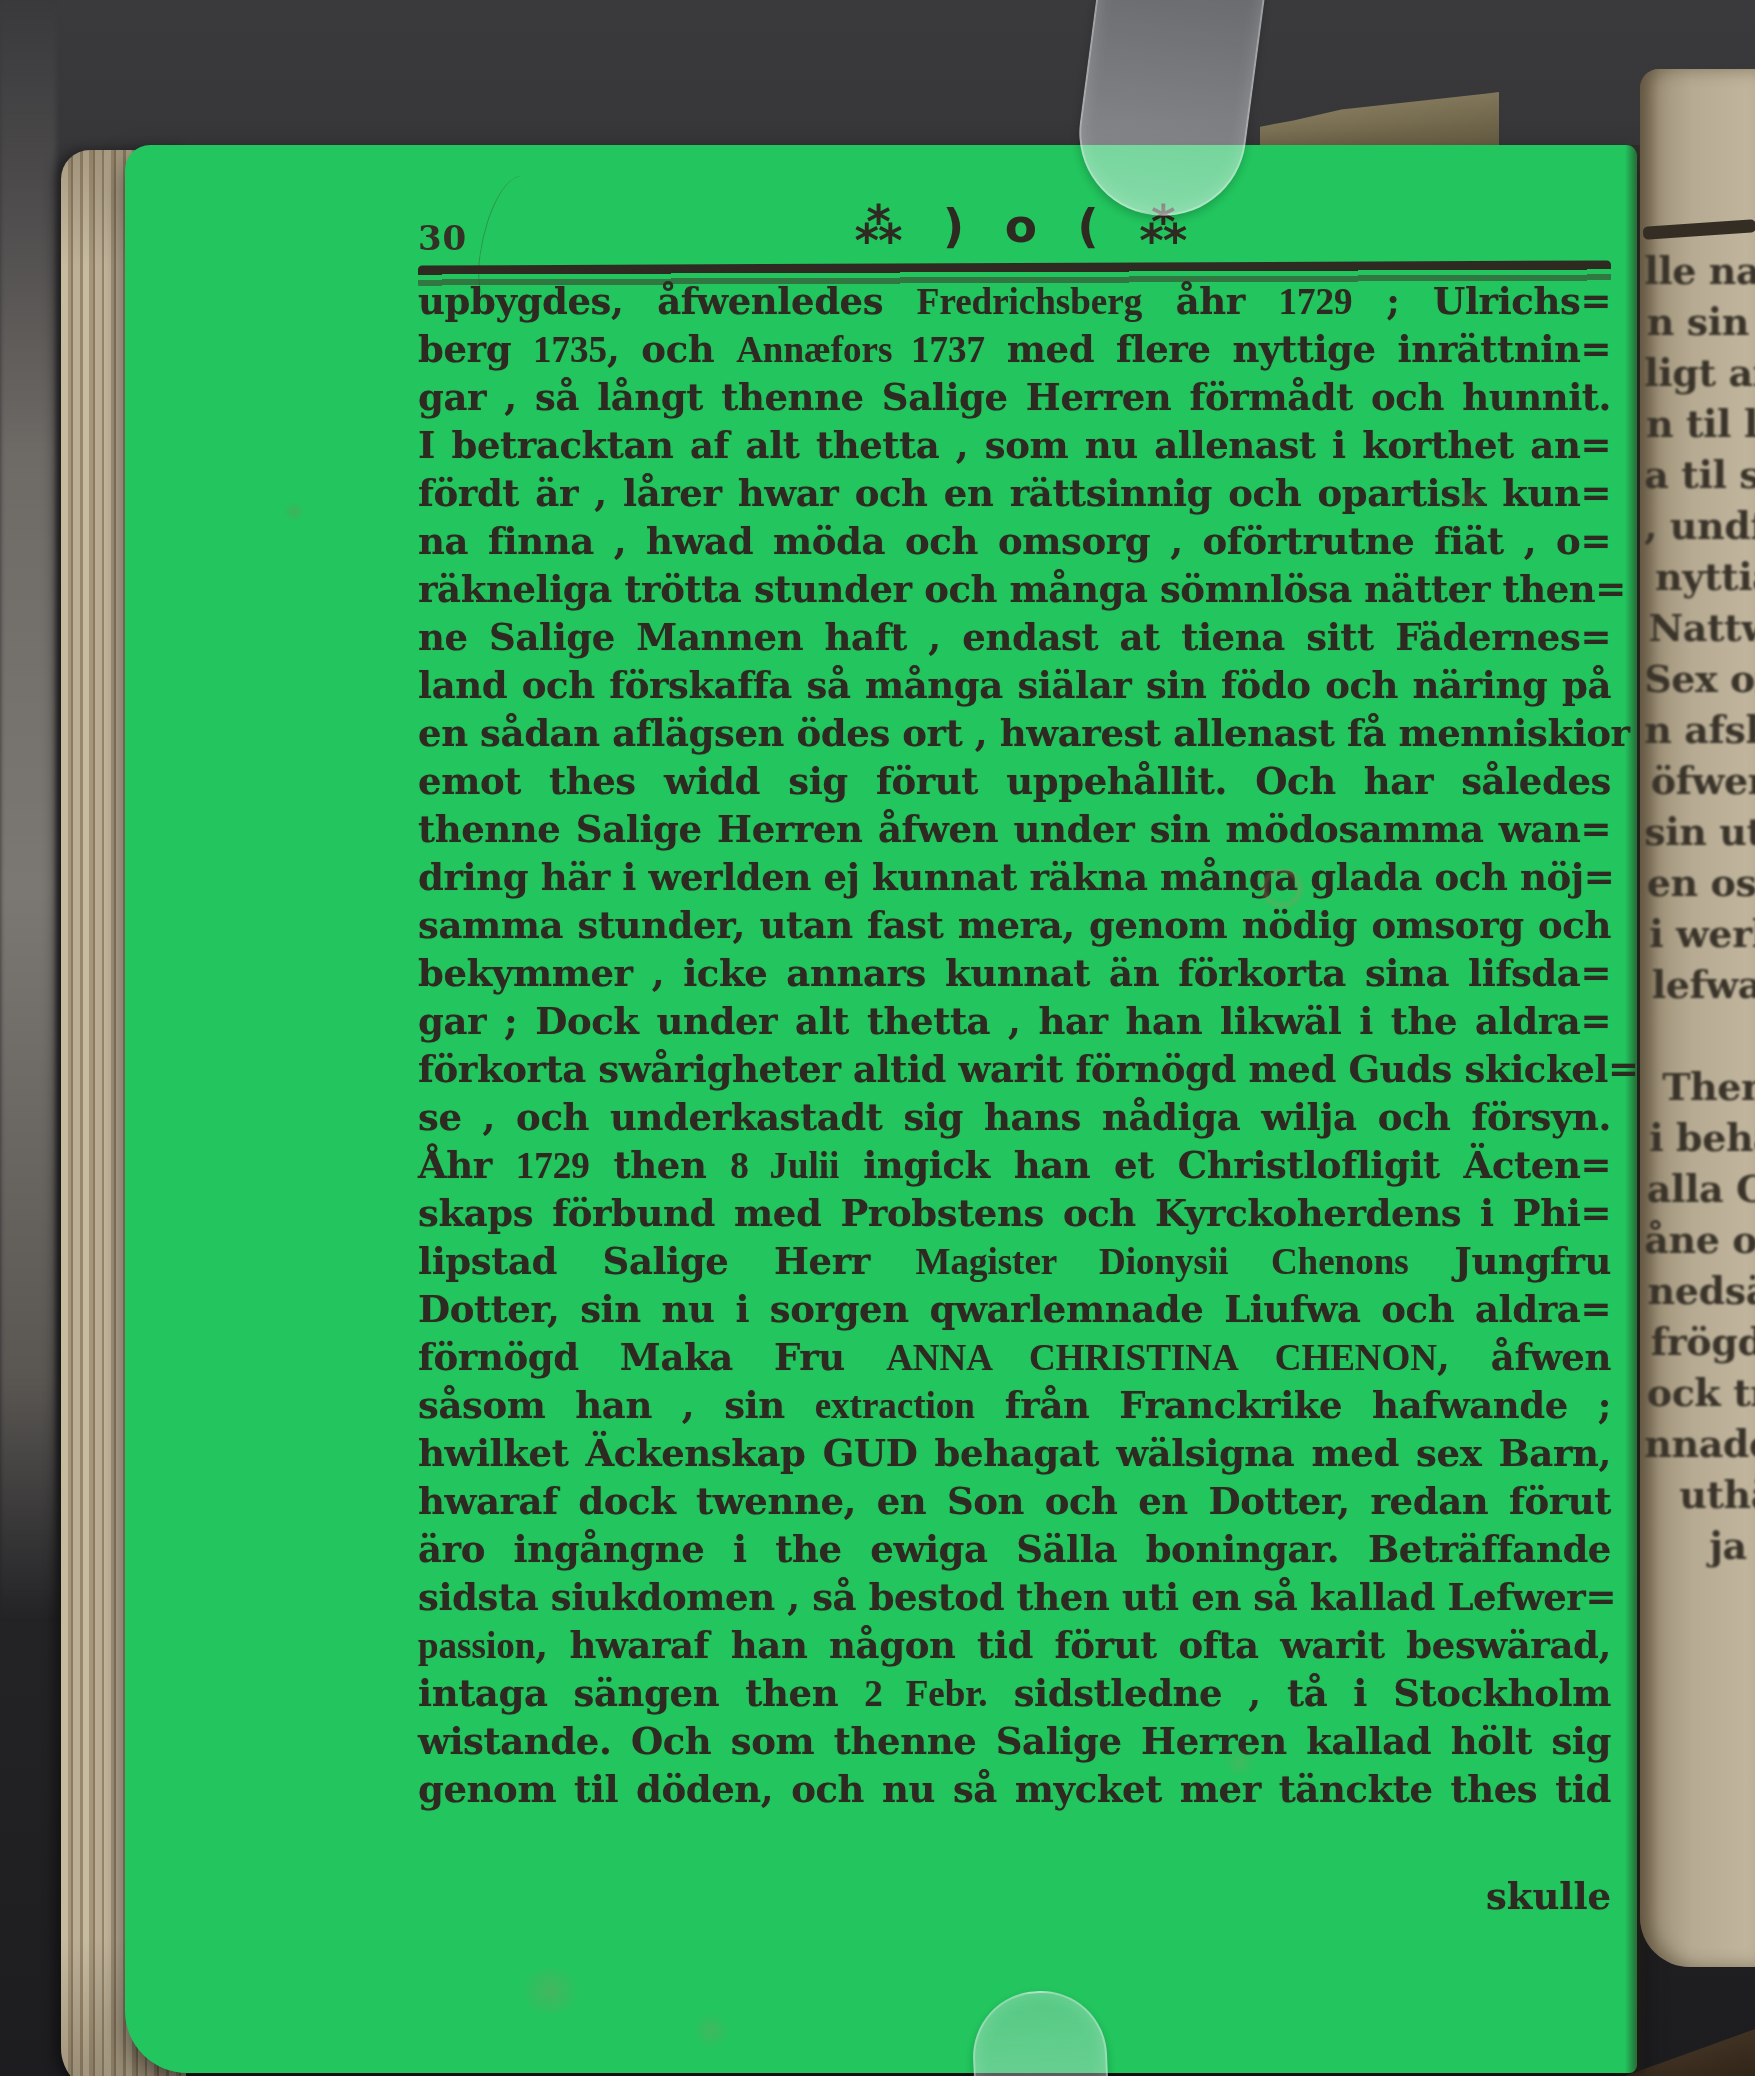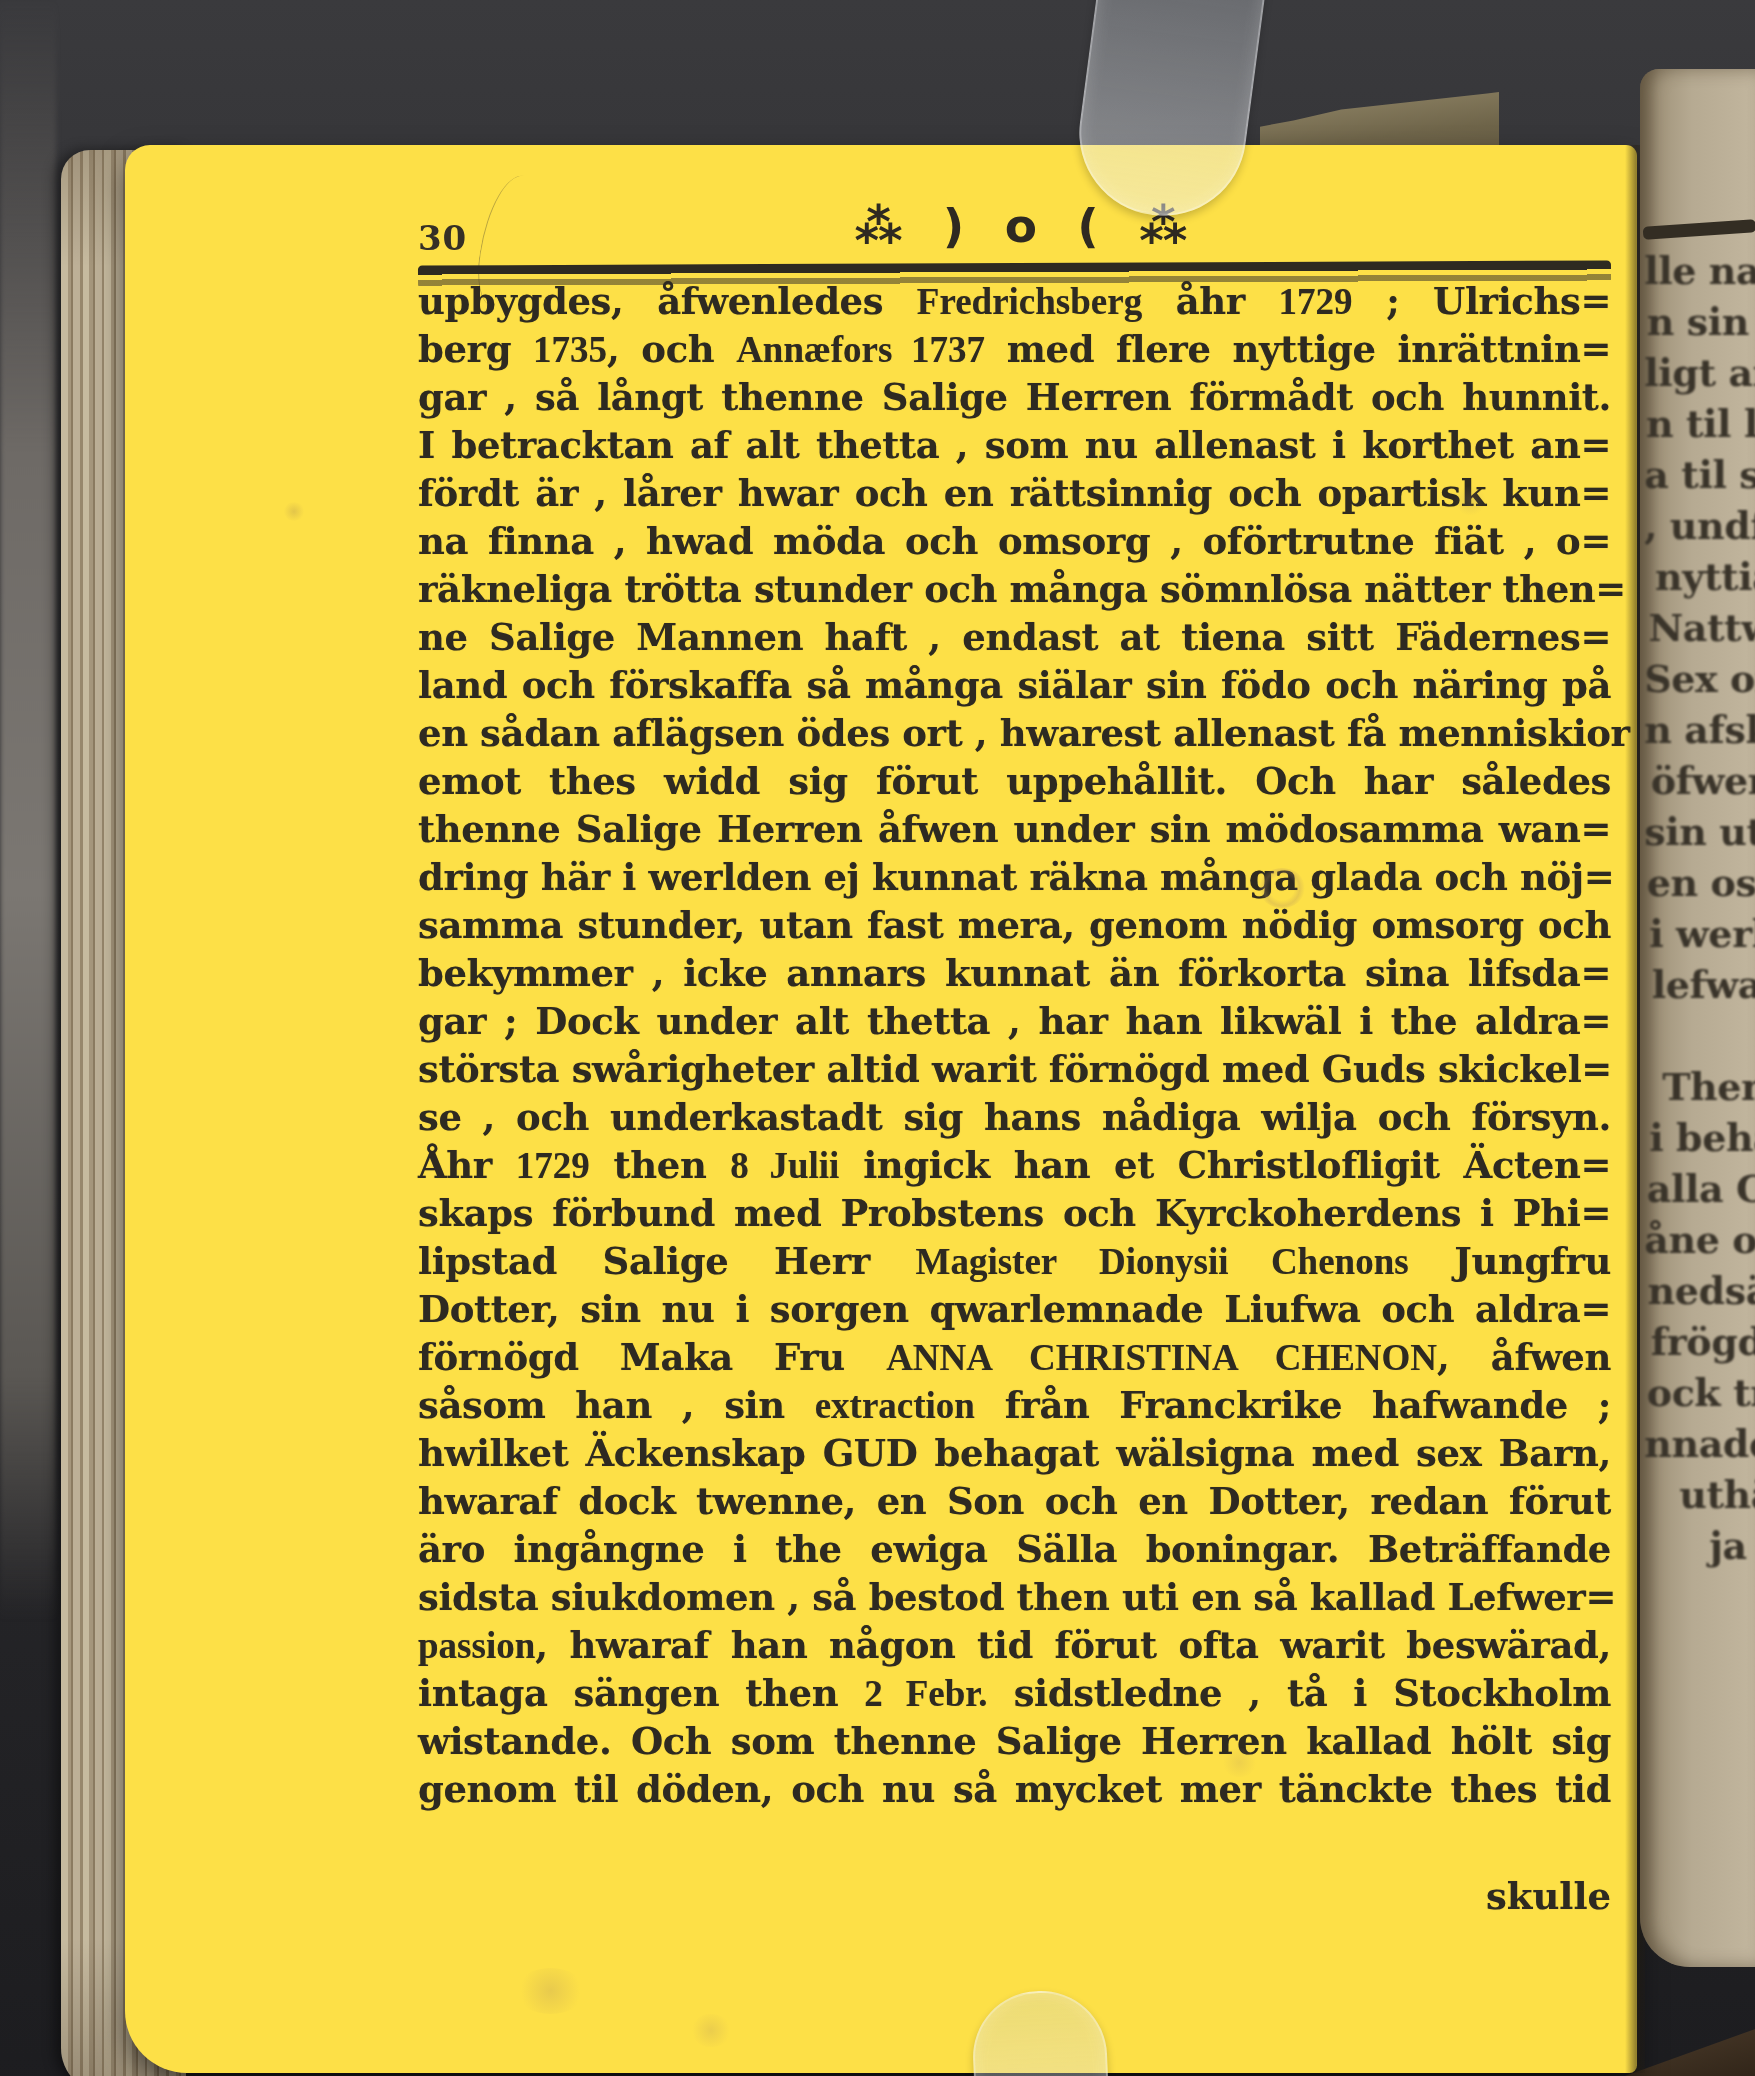--- a/index.html
+++ b/index.html
@@ -38,21 +38,21 @@
 
   
   .main-page{
     left:125px;top:145px;width:1512px;height:1928px;
     border-radius:25px 10.8px 7.5px 62px;
     background:
       linear-gradient(to top,rgba(148,118,76,.38) 0,rgba(148,118,76,.38) 15px,rgba(148,118,76,.14) 25px,rgba(148,118,76,0) 50px),
       linear-gradient(90deg,rgba(120,100,66,.16) 0,rgba(120,100,66,0) 37px),
       linear-gradient(270deg,rgba(96,78,48,.30) 0,rgba(96,78,48,.10) 58px,rgba(96,78,48,0) 108px),
       radial-gradient(ellipse at 45% 35%,#d7cdb6 0%,#d0c6ae 45%,#c5ba a0 78%,#b7ab8f 100%);
-    background-color:#fde047;
+    background-color:#22c55e;
     box-shadow:0 14px 29px rgba(0,0,0,.55);
   }
   .folio{
     left:293px;top:73px;width:100px;
     font:700 34px "DejaVu Serif", serif;color:#353026;letter-spacing:0.8px;
   }
   .ornament{
     left:640px;top:53px;width:515px;height:58px;
     font:700 47px "DejaVu Sans", sans-serif;color:#2f2a21;
     text-align:center;word-spacing:17.4px;letter-spacing:3.3px;
@@ -155,21 +155,21 @@
       <div class="line">räkneliga trötta stunder och många sömnlösa nätter then=</div>
       <div class="line">ne Salige Mannen haft , endast at tiena sitt Fädernes=</div>
       <div class="line">land och förskaffa så många siälar sin födo och näring på</div>
       <div class="line">en sådan aflägsen ödes ort ,  hwarest allenast få menniskior</div>
       <div class="line">emot thes widd sig förut uppehållit.   Och har således</div>
       <div class="line">thenne Salige Herren åfwen under sin mödosamma wan=</div>
       <div class="line">dring här i werlden ej kunnat räkna många glada och nöj=</div>
       <div class="line">samma stunder,  utan fast mera,  genom nödig omsorg och</div>
       <div class="line">bekymmer , icke annars kunnat än förkorta sina lifsda=</div>
       <div class="line">gar ;  Dock under  alt thetta ,  har han likwäl i the aldra=</div>
-      <div class="line">största swårigheter altid warit förnögd med Guds skickel=</div>
+      <div class="line">förkorta swårigheter altid warit förnögd med Guds skickel=</div>
       <div class="line">se ,  och underkastadt sig  hans  nådiga  wilja  och  försyn.</div>
       <div class="line"><span>Åhr </span><span class="rm">1729</span><span> then </span><span class="rm">8 Julii</span><span> ingick han et  Christlofligit Äcten=</span></div>
       <div class="line">skaps förbund med Probstens och Kyrckoherdens i Phi=</div>
       <div class="line"><span>lipstad Salige Herr </span><span class="rm">Magister Dionysii Chenons</span><span> Jungfru</span></div>
       <div class="line">Dotter,  sin nu i sorgen qwarlemnade Liufwa och aldra=</div>
       <div class="line"><span>förnögd Maka Fru </span><span class="rm">ANNA CHRISTINA CHENON</span><span>, åfwen</span></div>
       <div class="line"><span>såsom han ,  sin </span><span class="rm">extraction</span><span> från Franckrike hafwande ;</span></div>
       <div class="line">hwilket Äckenskap GUD behagat wälsigna med sex Barn,</div>
       <div class="line">hwaraf dock twenne,  en Son och en Dotter,  redan förut</div>
       <div class="line">äro ingångne i the ewiga Sälla boningar.   Beträffande</div>

